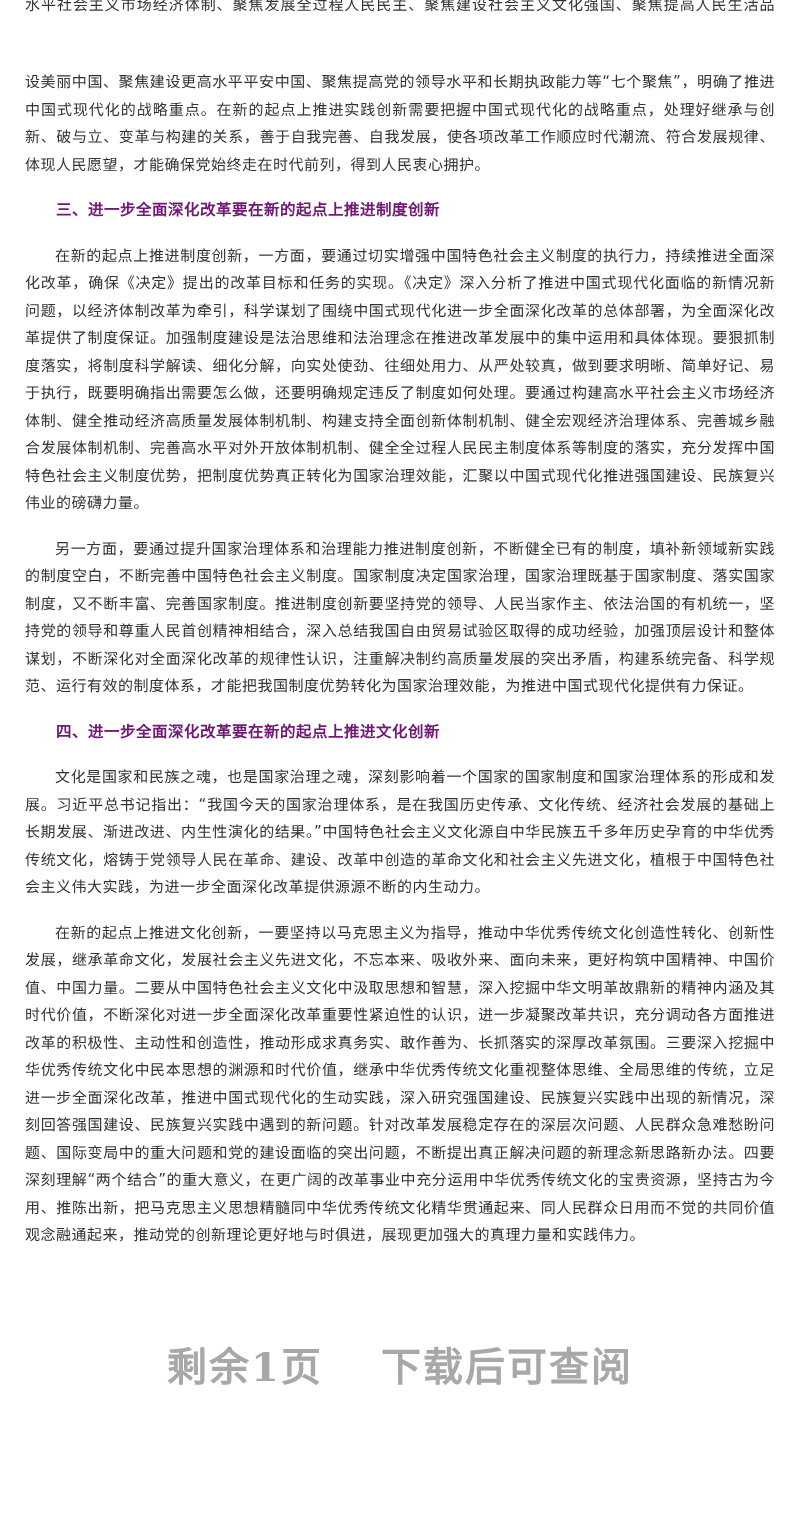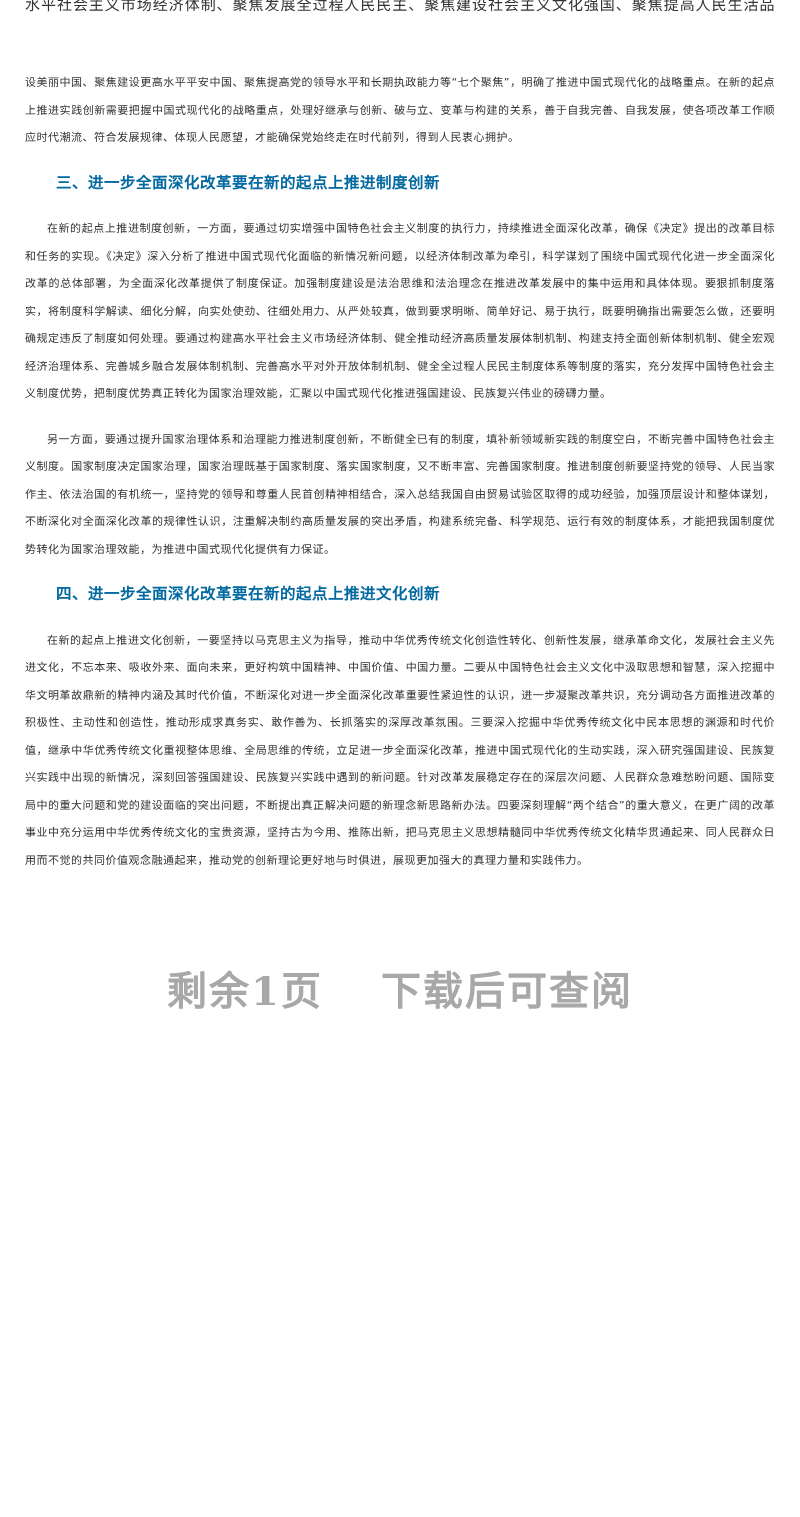--- a/index.html
+++ b/index.html
@@ -24,38 +24,38 @@
   }
   .clip-line p {
     margin: -8px 0 0 0;
     font-size: 15px;
     line-height: 27.5px;
     text-align: justify;
     text-justify: inter-ideograph;
     letter-spacing: 0.5px;
   }
   p.body-par {
-    font-size: 11px;
+    font-size: 15px;
     line-height: 27.5px;
     text-align: justify;
     text-justify: inter-ideograph;
     letter-spacing: 0.5px;
     margin: 0 0 18px 0;
   }
   p.indent {
     text-indent: 2em;
   }
   p.after-gap {
     margin-top: 55px;
   }
   .sec-heading {
     font-size: 15.5px;
     line-height: 27.5px;
     font-weight: bold;
-    color: #0369a1;
+    color: #701a75;
     text-indent: 2em;
     margin: 0 0 18px 0;
     letter-spacing: 0.5px;
   }
   .preview-footer {
     margin-top: 95px;
     display: flex;
     justify-content: center;
     align-items: baseline;
     gap: 58px;
@@ -80,20 +80,21 @@
 
   <div class="sec-heading">三、进一步全面深化改革要在新的起点上推进制度创新</div>
 
 
   <p class="body-par indent">在新的起点上推进制度创新，一方面，要通过切实增强中国特色社会主义制度的执行力，持续推进全面深化改革，确保《决定》提出的改革目标和任务的实现。《决定》深入分析了推进中国式现代化面临的新情况新问题，以经济体制改革为牵引，科学谋划了围绕中国式现代化进一步全面深化改革的总体部署，为全面深化改革提供了制度保证。加强制度建设是法治思维和法治理念在推进改革发展中的集中运用和具体体现。要狠抓制度落实，将制度科学解读、细化分解，向实处使劲、往细处用力、从严处较真，做到要求明晰、简单好记、易于执行，既要明确指出需要怎么做，还要明确规定违反了制度如何处理。要通过构建高水平社会主义市场经济体制、健全推动经济高质量发展体制机制、构建支持全面创新体制机制、健全宏观经济治理体系、完善城乡融合发展体制机制、完善高水平对外开放体制机制、健全全过程人民民主制度体系等制度的落实，充分发挥中国特色社会主义制度优势，把制度优势真正转化为国家治理效能，汇聚以中国式现代化推进强国建设、民族复兴伟业的磅礴力量。</p>
 
   <p class="body-par indent">另一方面，要通过提升国家治理体系和治理能力推进制度创新，不断健全已有的制度，填补新领域新实践的制度空白，不断完善中国特色社会主义制度。国家制度决定国家治理，国家治理既基于国家制度、落实国家制度，又不断丰富、完善国家制度。推进制度创新要坚持党的领导、人民当家作主、依法治国的有机统一，坚持党的领导和尊重人民首创精神相结合，深入总结我国自由贸易试验区取得的成功经验，加强顶层设计和整体谋划，不断深化对全面深化改革的规律性认识，注重解决制约高质量发展的突出矛盾，构建系统完备、科学规范、运行有效的制度体系，才能把我国制度优势转化为国家治理效能，为推进中国式现代化提供有力保证。</p>
 
   <div class="sec-heading">四、进一步全面深化改革要在新的起点上推进文化创新</div>
 
+  <p class="body-par indent">文化是国家和民族之魂，也是国家治理之魂，深刻影响着一个国家的国家制度和国家治理体系的形成和发展。习近平总书记指出：“我国今天的国家治理体系，是在我国历史传承、文化传统、经济社会发展的基础上长期发展、渐进改进、内生性演化的结果。”中国特色社会主义文化源自中华民族五千多年历史孕育的中华优秀传统文化，熔铸于党领导人民在革命、建设、改革中创造的革命文化和社会主义先进文化，植根于中国特色社会主义伟大实践，为进一步全面深化改革提供源源不断的内生动力。</p>
 
   <p class="body-par indent">在新的起点上推进文化创新，一要坚持以马克思主义为指导，推动中华优秀传统文化创造性转化、创新性发展，继承革命文化，发展社会主义先进文化，不忘本来、吸收外来、面向未来，更好构筑中国精神、中国价值、中国力量。二要从中国特色社会主义文化中汲取思想和智慧，深入挖掘中华文明革故鼎新的精神内涵及其时代价值，不断深化对进一步全面深化改革重要性紧迫性的认识，进一步凝聚改革共识，充分调动各方面推进改革的积极性、主动性和创造性，推动形成求真务实、敢作善为、长抓落实的深厚改革氛围。三要深入挖掘中华优秀传统文化中民本思想的渊源和时代价值，继承中华优秀传统文化重视整体思维、全局思维的传统，立足进一步全面深化改革，推进中国式现代化的生动实践，深入研究强国建设、民族复兴实践中出现的新情况，深刻回答强国建设、民族复兴实践中遇到的新问题。针对改革发展稳定存在的深层次问题、人民群众急难愁盼问题、国际变局中的重大问题和党的建设面临的突出问题，不断提出真正解决问题的新理念新思路新办法。四要深刻理解“两个结合”的重大意义，在更广阔的改革事业中充分运用中华优秀传统文化的宝贵资源，坚持古为今用、推陈出新，把马克思主义思想精髓同中华优秀传统文化精华贯通起来、同人民群众日用而不觉的共同价值观念融通起来，推动党的创新理论更好地与时俱进，展现更加强大的真理力量和实践伟力。</p>
 
   <div class="preview-footer">
     <span>剩余1页</span>
     <span>下载后可查阅</span>
   </div>
 
 </div>
 

